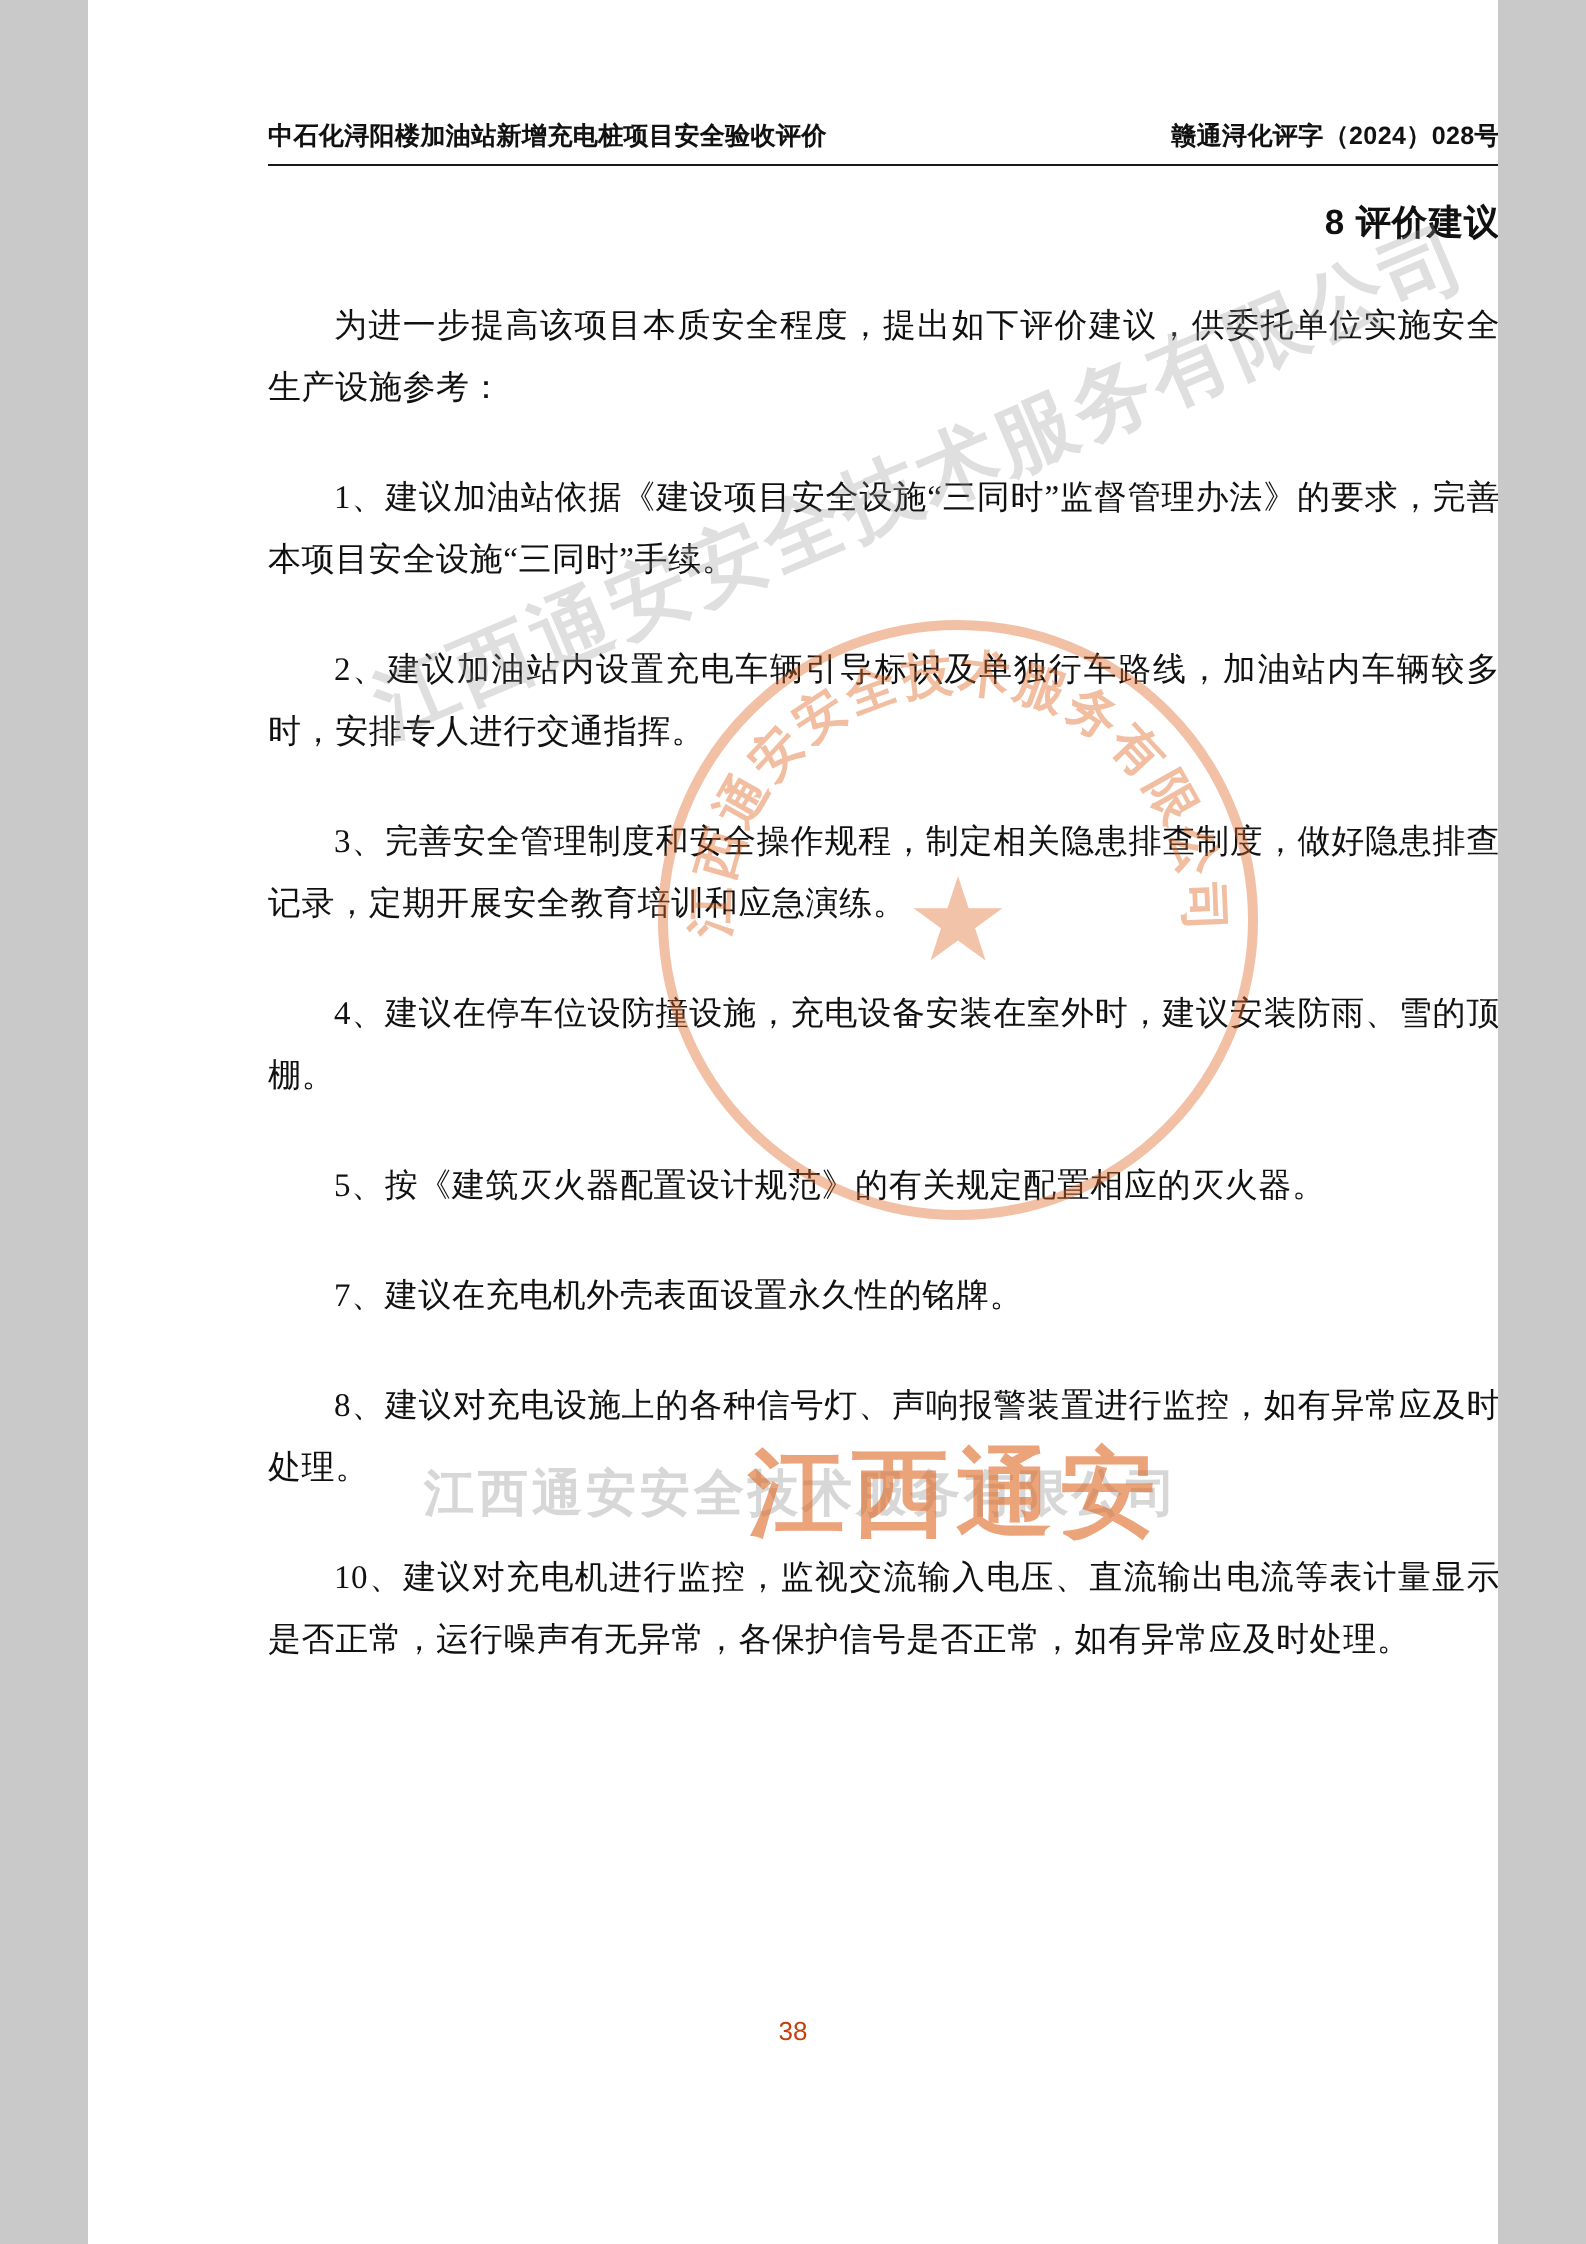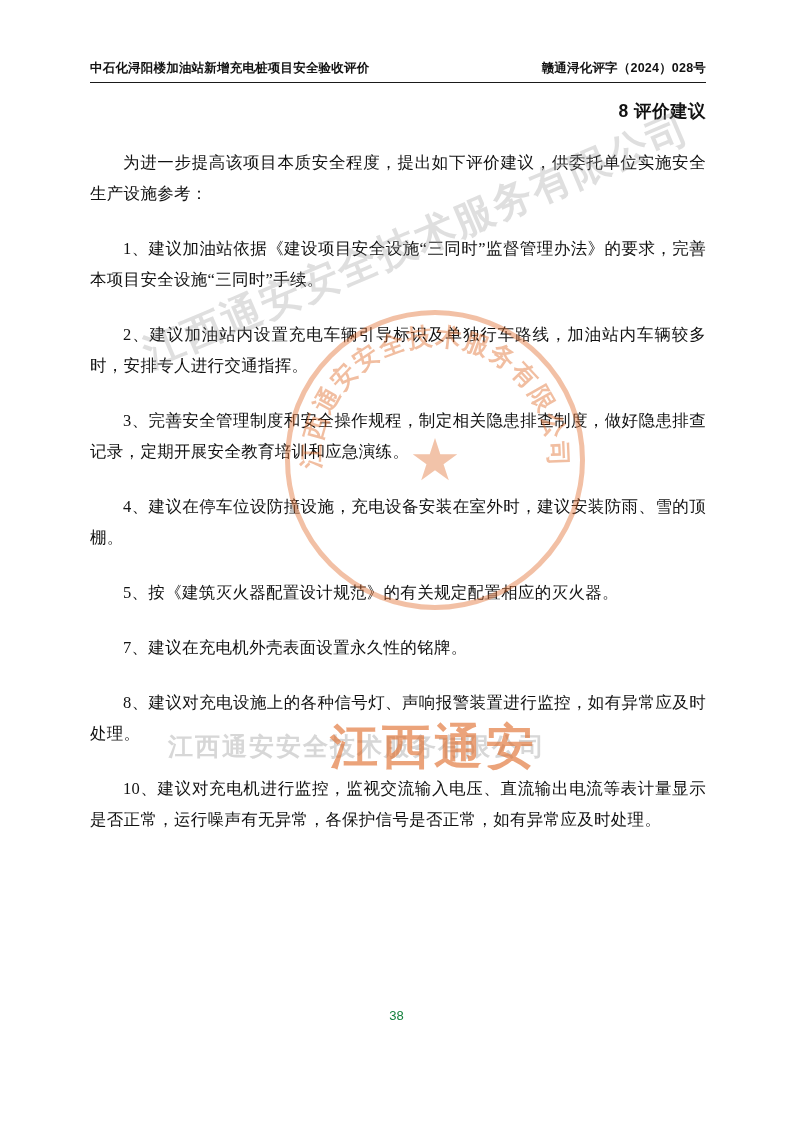--- a/index.html
+++ b/index.html
@@ -2,21 +2,21 @@
 <html><head>
 <meta charset="utf-8">
 <style>
   html, body {
     margin: 0;
     padding: 0;
     background: #c9c9c9;
   }
   .page {
     position: relative;
-    width: 793px;
+    width: 705px;
     height: 1122px;
     background: #ffffff;
     margin: 0 auto;
     overflow: hidden;
     font-family: "Liberation Serif", "DejaVu Serif", serif;
     color: #111111;
   }
   .content {
     position: absolute;
     left: 90px;
@@ -57,21 +57,21 @@
     letter-spacing: 0.3px;
   }
   .page-number {
     position: absolute;
     left: 0;
     right: 0;
     top: 1008px;
     text-align: center;
     font-size: 13px;
     font-family: "Liberation Sans", "DejaVu Sans", sans-serif;
-    color: #15803d;
+    color: #c2410c;
   }
 
   
   .watermark {
     position: absolute;
     left: 0;
     top: 0;
     width: 793px;
     height: 1122px;
     pointer-events: none;

